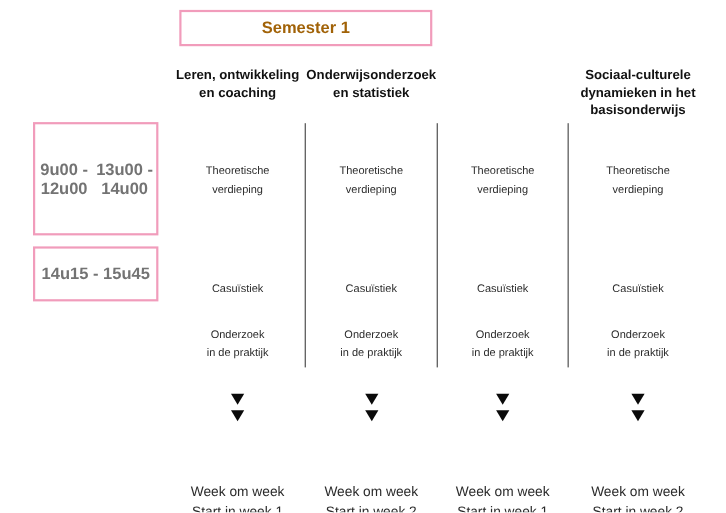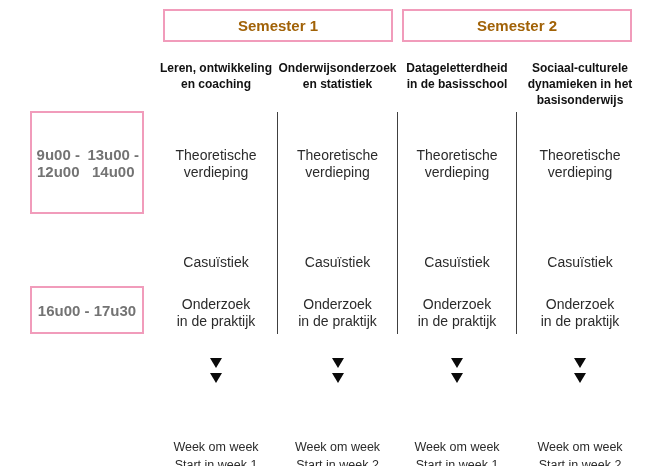--- a/index.html
+++ b/index.html
@@ -71,21 +71,21 @@
     text-align: center;
     font-weight: bold;
     font-size: 12px;
     line-height: 16px;
     color: #111111;
   }
   .act {
     position: absolute;
     left: 0; right: 0;
     text-align: center;
-    font-size: 14px;
+    font-size: 10px;
     line-height: 17px;
     color: #2b2b2b;
   }
   .act-morning { top: 147px; }
   .act-afternoon { top: 242px; margin-top: 12px; }
   .act-late { top: 296px; }
 
   .arrows {
     position: absolute;
     top: 358px;
@@ -126,30 +126,27 @@
   .d2 { left: 516px; }
 </style>
 </head>
 <body>
 
 <div class="canvas">
 
   <div class="sem-box sem1">
     <span>Semester 1</span>
   </div>
-  <div class="sem-box sem2">
-    <span>Semester 2</span>
-  </div>
 
   <div class="time-box time-a">
     <span>9u00 - 12u00</span>
     <span>13u00 - 14u00</span>
   </div>
-  <div class="time-box time-c">
-    <span>16u00 - 17u30</span>
+  <div class="time-box time-b">
+    <span>14u15 - 15u45</span>
   </div>
 
   <div class="divider d0"></div>
   <div class="divider d1"></div>
   <div class="divider d2"></div>
 
   <div class="col c0">
     <div class="col-title pre">Leren, ontwikkeling
 en coaching</div>
     <div class="act act-morning pre">Theoretische
@@ -175,22 +172,20 @@
 in de praktijk</div>
     <div class="arrows">
       <div class="tri"></div>
       <div class="tri"></div>
     </div>
     <div class="freq pre">Week om week
 Start in week 2</div>
   </div>
 
   <div class="col c2">
-    <div class="col-title pre">Datageletterdheid
-in de basisschool</div>
     <div class="act act-morning pre">Theoretische
 verdieping</div>
     <div class="act act-afternoon pre">Casuïstiek</div>
     <div class="act act-late pre">Onderzoek
 in de praktijk</div>
     <div class="arrows">
       <div class="tri"></div>
       <div class="tri"></div>
     </div>
     <div class="freq pre">Week om week

